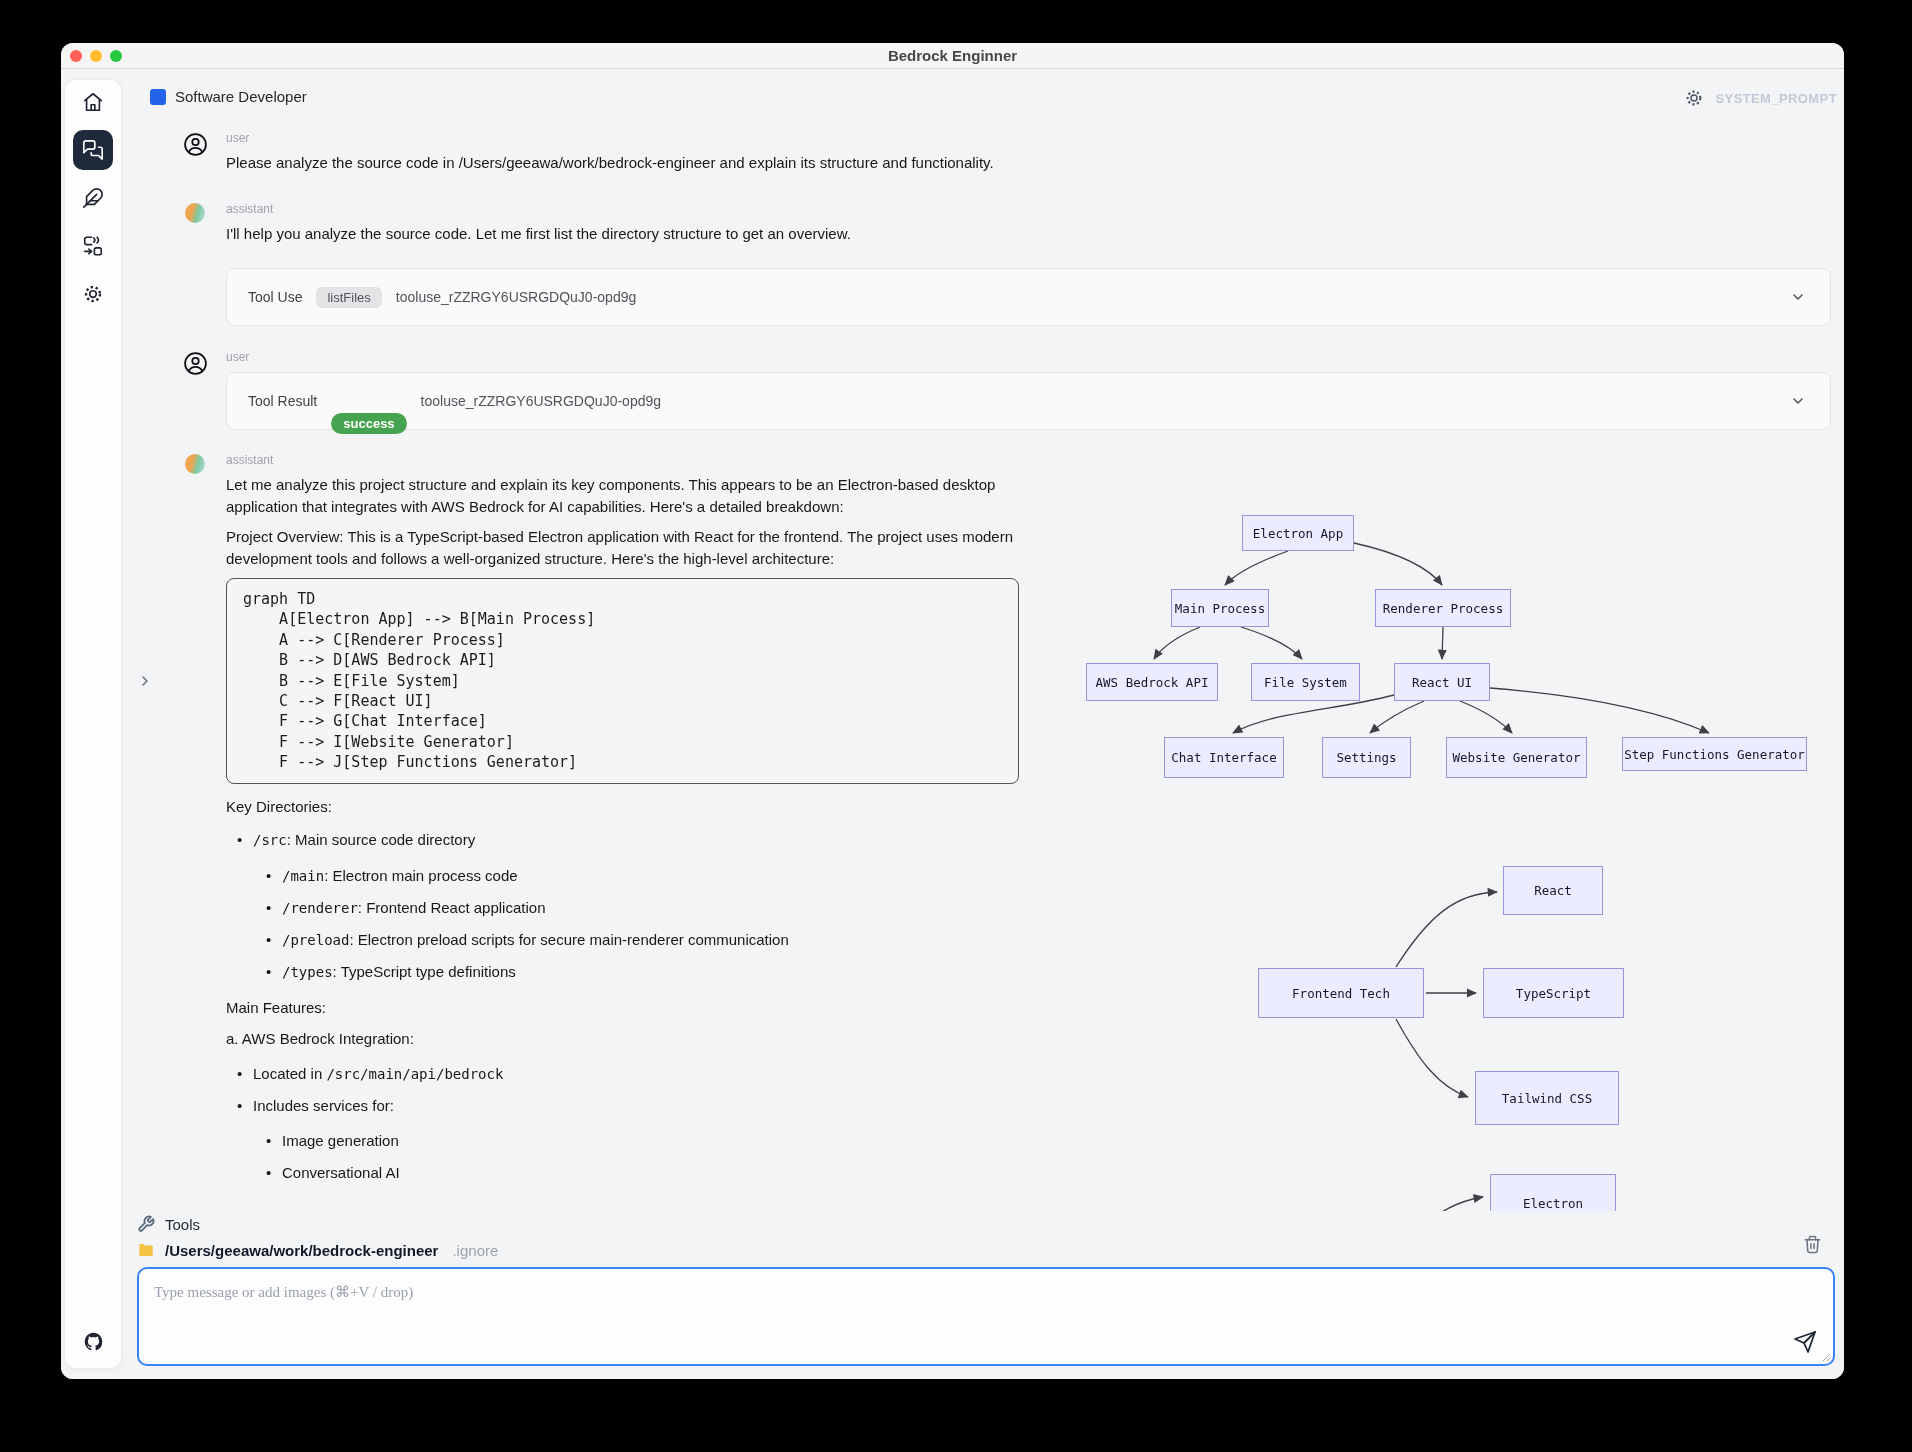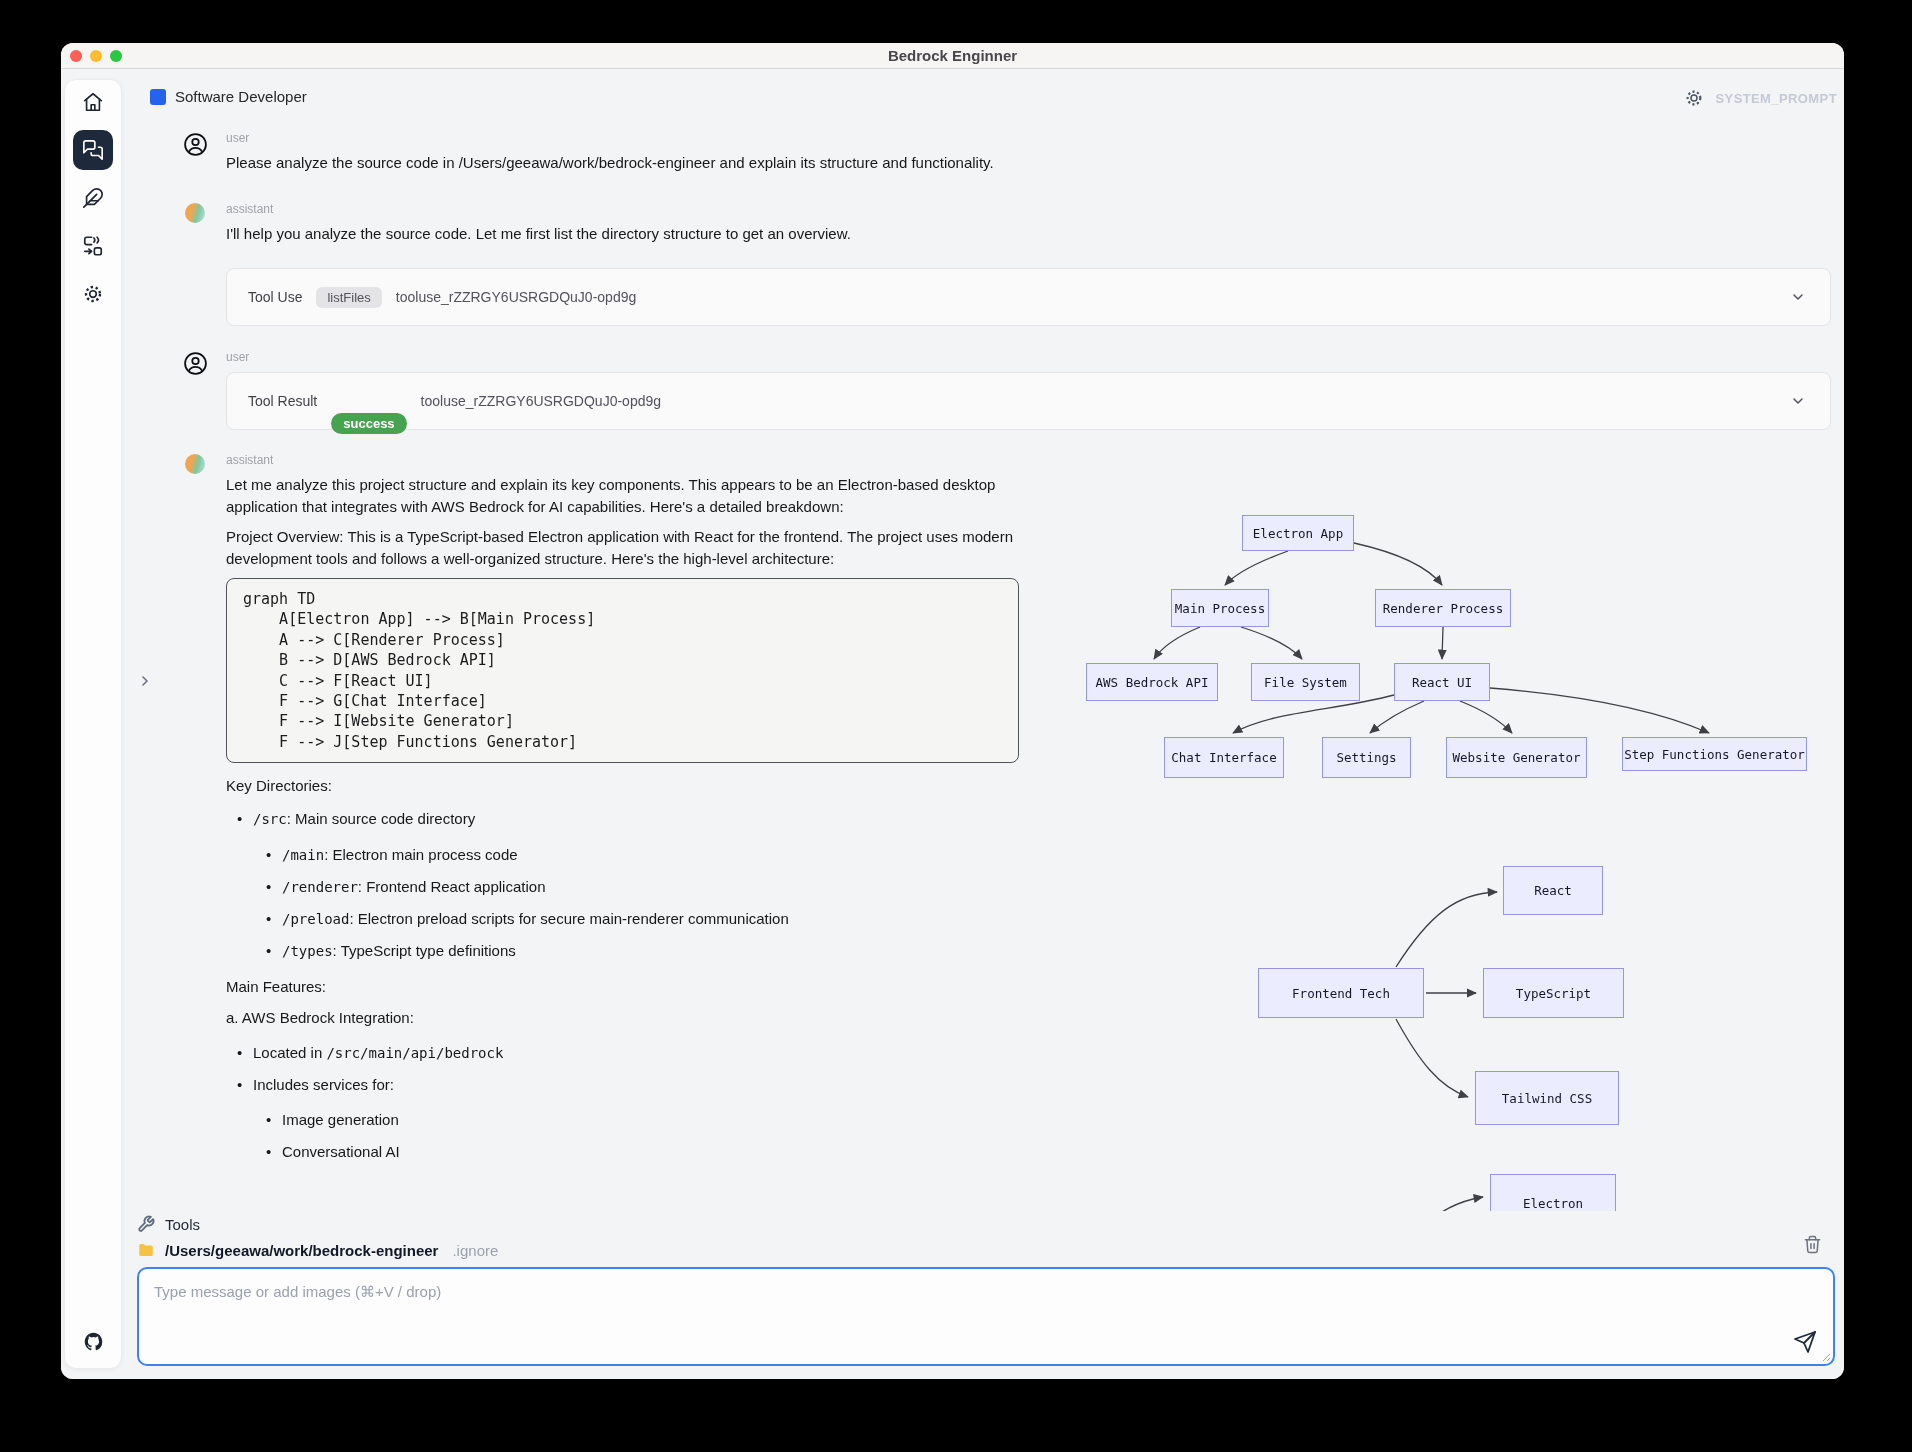--- a/index.html
+++ b/index.html
@@ -67,21 +67,21 @@
 
   
   .bottom-bar { position:absolute; left:0; right:0; top:1168px; height:168px; background:#f3f4f5; z-index:10; }
   .tools-row { position:absolute; left:76px; top:4px; display:flex; align-items:center; gap:10px; cursor:pointer; }
   .tools-label { font-size:15px; font-weight:500; color:#1f2937; }
   .project-row { position:absolute; left:76px; top:30px; display:flex; align-items:center; gap:10px; }
   .project-path { font-size:15px; font-weight:700; color:#111827; }
   .ignore-link { font-size:15px; color:#9ca3af; margin-left:4px; cursor:pointer; }
   .trash-btn { position:absolute; right:22px; top:24px; color:#6b7280; cursor:pointer; }
   .composer { position:absolute; left:76px; top:56px; width:1698px; height:99px; background:#fdfdfe; border:2px solid #3b82f6; border-radius:10px; }
-  .composer textarea { position:absolute; inset:0; width:100%; height:100%; border:none; outline:none; resize:none; background:transparent; padding:14px 60px 14px 15px; font-family:Liberation Sans, sans-serif; font-size:15px; color:#ef4444; }
+  .composer textarea { position:absolute; inset:0; width:100%; height:100%; border:none; outline:none; resize:none; background:transparent; padding:14px 60px 14px 15px; font-family:Liberation Serif, serif; font-size:15px; color:#ef4444; }
   .composer textarea::placeholder { color:#9aa1ad; }
   .send-btn { position:absolute; right:16px; bottom:10px; color:#1f2937; cursor:pointer; }
   .resize-grip { position:absolute; right:2px; bottom:2px; color:#9ca3af; }
 </style>
 </head>
 <body>
 
 <div class="screen">
   <div class="window">
 
@@ -269,20 +269,21 @@
         <div class="role-label">assistant</div>
         <div class="para">Let me analyze this project structure and explain its key components. This appears to be an Electron-based desktop application that integrates with AWS Bedrock for AI capabilities. Here's a detailed breakdown:</div>
         <div class="para">Project Overview: This is a TypeScript-based Electron application with React for the frontend. The project uses modern development tools and follows a well-organized structure. Here's the high-level architecture:</div>
 
         <div class="code-block">
           <div class="code-lines" id="code-lines">
               <div>graph TD</div>
               <div>    A[Electron App] --&gt; B[Main Process]</div>
               <div>    A --&gt; C[Renderer Process]</div>
               <div>    B --&gt; D[AWS Bedrock API]</div>
+              <div>    B --&gt; E[File System]</div>
               <div>    C --&gt; F[React UI]</div>
               <div>    F --&gt; G[Chat Interface]</div>
               <div>    F --&gt; I[Website Generator]</div>
               <div>    F --&gt; J[Step Functions Generator]</div>
             </div>
         </div>
 
         <div class="sec-heading">Key Directories:</div>
         <div class="li l1">
           <span class="dot">•</span>

